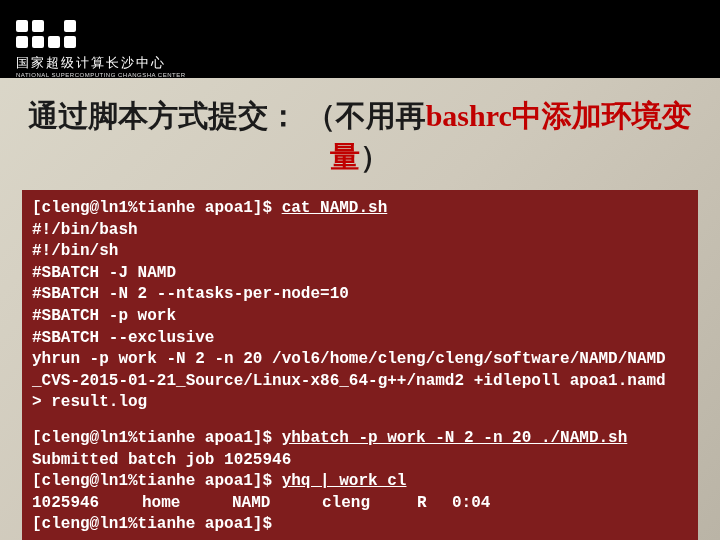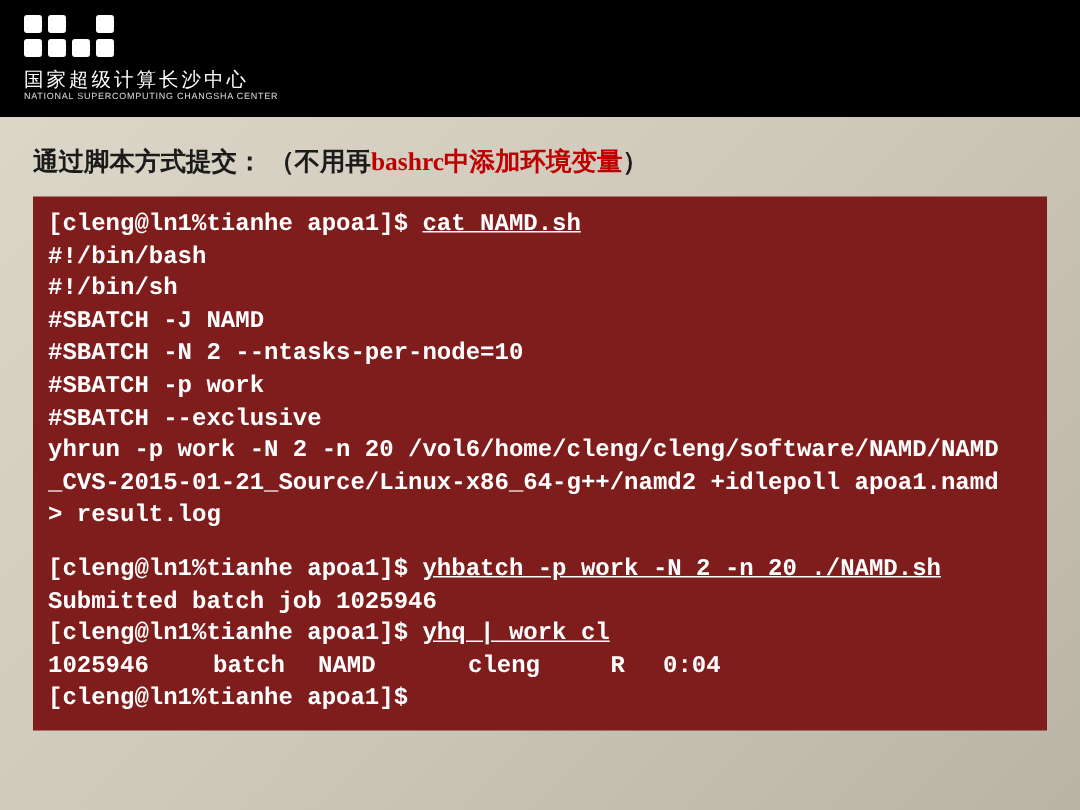--- a/index.html
+++ b/index.html
@@ -7,21 +7,21 @@
   body {
     background: #d8d4c8;
     background: linear-gradient(135deg, #dcd8ca 0%, #cfc9bb 50%, #bab4a6 100%);
     position: relative;
     overflow: hidden;
   }
   .header {
     height: 78px;
     background: #000;
     display: flex;
-    align-items: center;
+    align-items: flex-end;
     padding-left: 16px;
   }
   .logo-block {
     display: flex;
     flex-direction: column;
     color: #fff;
   }
   .logo-dots {
     display: grid;
     grid-template-columns: repeat(4, 12px);
@@ -30,24 +30,25 @@
     margin-bottom: 6px;
   }
   .logo-dots span {
     width: 12px; height: 12px; border-radius: 2px; background: #fff;
   }
   .logo-dots span.off { background: transparent; }
   .logo-cn { font-size: 13px; letter-spacing: 2px; font-family: "SimHei","Microsoft YaHei",sans-serif; }
   .logo-en { font-size: 6px; letter-spacing: 0.5px; opacity: .85; font-family: Arial, sans-serif; }
   .title {
     padding: 18px 22px 8px 22px;
-    font-size: 17px;
+    font-size: 30px;
     font-weight: bold;
     font-family: "SimSun", serif;
     color: #1b1b1b;
+    text-align: center;
   }
   .title .paren { color: #1b1b1b; }
   .title .red { color: #c00000; }
   .terminal {
     margin: 4px 22px 0 22px;
     background: #7f1d1d;
     color: #fff;
     padding: 8px 25px 10px 10px;
     font-family: Liberation Mono, monospace;
     font-size: 16px;
@@ -60,22 +61,22 @@
     font-weight: bold;
   }
   .u { text-decoration: underline; }
   .gap { height: 14px; }
   .qrow {
     display: flex;
     white-space: pre;
   }
   .qcell1 { width: 110px; text-align: left; padding-right: 6px; }
   .qcell2 { width: 70px; }
-  .qcell3 { width: 90px; }
-  .qcell4 { width: 95px; margin-left: 10px; }
+  .qcell3 { width: 90px; margin-left: 20px; }
+  .qcell4 { width: 95px; }
   .qcell5 { width: 35px; }
   .qcell6 { width: 70px; text-align: left; padding-right: 16px; }
   .qcell7 { }
 </style>
 </head>
 <body>
 
 <div class="header">
   <div class="logo-block">
     <div class="logo-dots">
@@ -109,21 +110,21 @@
 <span>yhrun -p work -N 2 -n 20 /vol6/home/cleng/cleng/software/NAMD/NAMD_CVS-2015-01-21_Source/Linux-x86_64-g++/namd2 +idlepoll apoa1.namd &gt; result.log</span></div>
 
   <div class="gap"></div>
 
   <div class="pre"><span>[cleng@ln1%tianhe apoa1]$ </span><span class="u">yhbatch -p work -N 2 -n 20 ./NAMD.sh</span>
 <span>Submitted batch job 1025946</span>
 <span>[cleng@ln1%tianhe apoa1]$ </span><span class="u">yhq | work cl</span></div>
 
   <div class="qrow">
     <span class="qcell1">1025946</span>
-    <span class="qcell2">batch</span>
+    <span class="qcell2">home</span>
     <span class="qcell3">NAMD</span>
     <span class="qcell4">cleng</span>
     <span class="qcell5">R</span>
     <span class="qcell6">0:04</span>
   </div>
 
   <div class="pre">[cleng@ln1%tianhe apoa1]$</div>
 </div>
 
 </body></html>

